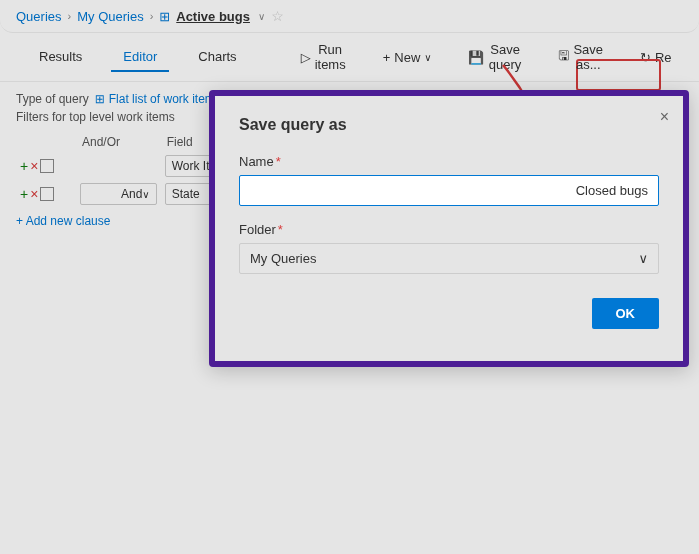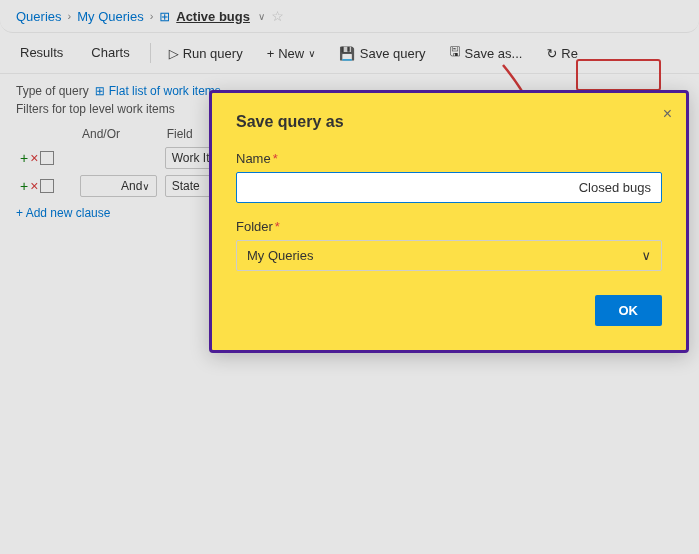--- a/index.html
+++ b/index.html
@@ -8,21 +8,21 @@
     
     .breadcrumb { display: flex; align-items: center; padding: 8px 16px; font-size: 13px; color: #0078d4; gap: 6px; border-bottom: 1px solid #eee; border-radius: 13px; }
     .breadcrumb span { color: #333; }
     .breadcrumb .chevron { color: #888; font-size: 11px; }
     .breadcrumb .active { color: #333; font-weight: 600; text-decoration: underline; }
     .breadcrumb .star { color: #ccc; font-size: 14px; cursor: pointer; }
     .breadcrumb .dropdown-arrow { font-size: 10px; color: #888; margin-left: 2px; }
     .breadcrumb a { color: #0078d4; text-decoration: none; cursor: pointer; }
 
     
-    .toolbar { display: flex; align-items: center; padding: 4px 8px; border-bottom: 1px solid #eee; gap: 4px; }
+    .toolbar { display: flex; align-items: center; padding: 4px 27px; border-bottom: 1px solid #eee; gap: 17px; }
     .tab { padding: 6px 12px; font-size: 13px; color: #333; cursor: pointer; border-bottom: 2px solid transparent; }
     .tab.active { color: #0078d4; border-bottom: 2px solid #0078d4; }
     .tab-divider { width: 1px; height: 20px; background: #ddd; margin: 0 4px; }
     .toolbar-btn { display: flex; align-items: center; gap: 4px; padding: 5px 10px; font-size: 13px; color: #333; cursor: pointer; border: none; background: none; border-radius: 2px; }
     .run-btn { color: #333; }
     .new-btn { color: #333; }
 
     
     .query-area { padding: 10px 16px; }
     .type-label { font-size: 12px; color: #555; margin-bottom: 4px; display: flex; align-items: center; gap: 6px; }
@@ -50,21 +50,21 @@
       cursor: pointer;
       min-width: 60px;
     }
     .field-select { min-width: 130px; }
     .value-select { min-width: 120px; flex: 1; }
     .andor-select { min-width: 60px; padding-left: 40px; }
     .add-clause { color: #0078d4; font-size: 12px; cursor: pointer; display: flex; align-items: center; gap: 4px; margin-top: 6px; }
 
     
     .modal-overlay { position: absolute; top: 0; left: 0; width: 699px; height: 554px; background: rgba(0,0,0,0.1); display: flex; align-items: flex-start; justify-content: flex-end; padding-top: 90px; padding-right: 10px; z-index: 100; }
-    .modal { background: #fde047; border: 3px solid #4c1d95; border-radius: 4px; box-shadow: 0 4px 20px rgba(0,0,0,0.2); width: 480px; padding: 20px 24px 24px 24px; position: relative; }
+    .modal { background: #e5e5e5; border: 6px solid #4c1d95; border-radius: 4px; box-shadow: 0 4px 20px rgba(0,0,0,0.2); width: 480px; padding: 20px 24px 32px 24px; position: relative; }
     .modal-title { font-size: 16px; font-weight: 600; color: #333; margin-bottom: 20px; }
     .modal-close { position: absolute; top: 12px; right: 14px; font-size: 16px; color: #666; cursor: pointer; background: none; border: none; }
     .modal-field-label { font-size: 13px; color: #333; margin-bottom: 6px; }
     .modal-field-label .required { color: #d73b3b; margin-left: 2px; }
     .modal-input { width: 100%; border: 1px solid #0078d4; border-radius: 2px; padding: 7px 10px; font-size: 13px; color: #333; outline: none; margin-bottom: 16px; text-align: right; }
     .modal-select { width: 100%; border: 1px solid #ccc; border-radius: 2px; padding: 7px 10px; font-size: 13px; color: #333; display: flex; align-items: center; justify-content: space-between; cursor: pointer; margin-bottom: 24px; }
     .modal-actions { display: flex; justify-content: flex-end; gap: 1px; }
     .ok-btn { background: #0078d4; color: #fff; border: none; border-radius: 2px; padding: 8px 24px; font-size: 13px; cursor: pointer; font-weight: 600; }
     .cancel-btn { background: #f0f0f0; color: #333; border: 1px solid #ccc; border-radius: 2px; padding: 8px 16px; font-size: 13px; cursor: pointer; }
 
@@ -80,25 +80,26 @@
   <a>My Queries</a>
   <span class="chevron">›</span>
   <span style="color:#0078d4;">⊞</span>
   <span class="active">Active bugs</span>
   <span class="dropdown-arrow">∨</span>
   <span class="star">☆</span>
 </div>
 
 <div class="toolbar">
   <div class="tab">Results</div>
+  <div class="tab active">Editor</div>
   <div class="tab">Charts</div>
   <div class="tab-divider"></div>
   <button class="toolbar-btn run-btn">
     <span>▷</span>
-    <span>Run query</span>
+    <span>Run items</span>
   </button>
   <button class="toolbar-btn new-btn">
     <span>+</span>
     <span>New</span>
     <span style="font-size:10px;">∨</span>
   </button>
   <button class="toolbar-btn">
     <span style="font-size:13px;">💾</span>
     <span>Save query</span>
   </button>

